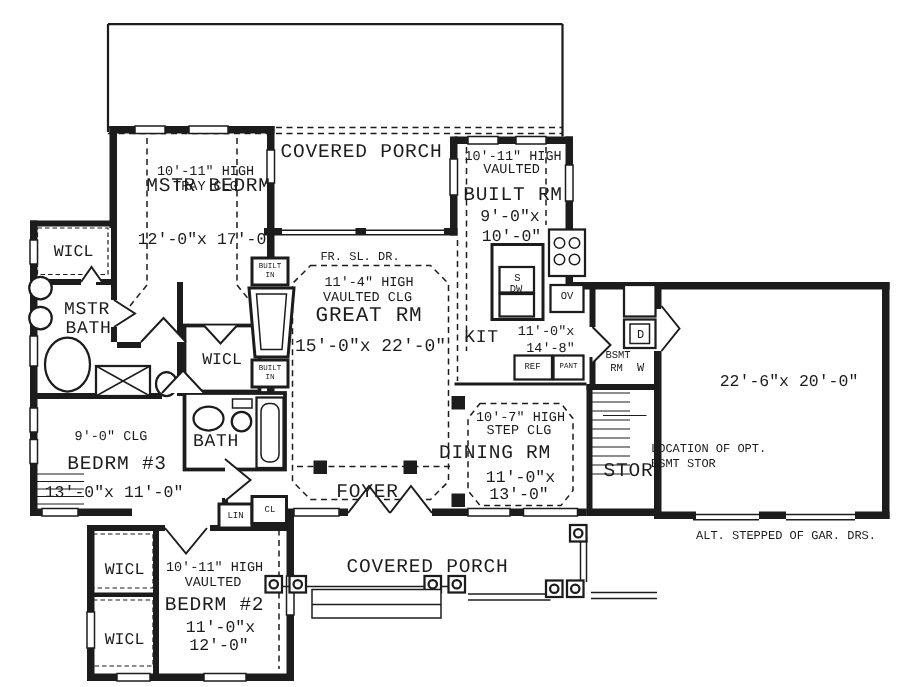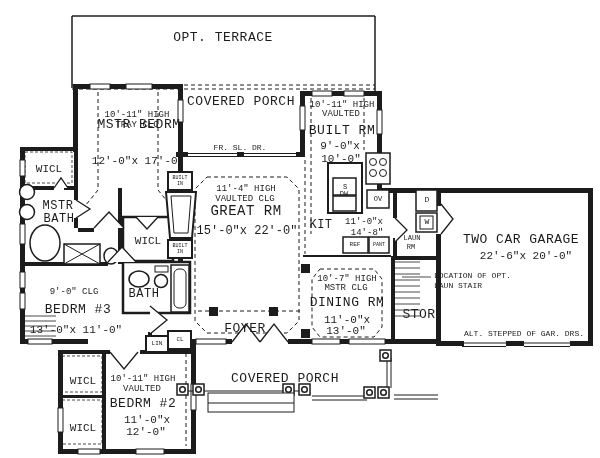--- a/index.html
+++ b/index.html
@@ -1,21 +1,21 @@
 <!DOCTYPE html>
 <html><head>
 <meta charset="utf-8">
 <style>
   html,body{margin:0;padding:0;background:#fff;}
   .stage{position:relative;width:600px;height:458px;background:#ffffff;overflow:hidden;
          font-family:"Liberation Mono","DejaVu Sans Mono",monospace;color:#1c1c1c;}
   svg{position:absolute;left:0;top:0;}
   .lbl{position:absolute;transform:translate(-50%,-50%);white-space:nowrap;line-height:1;z-index:5;}
   .la{transform:translate(0,-50%);}
-  .s5{font-size:5px;}.s6{font-size:6px;}.s7{font-size:7px;}.s8{font-size:8px;}
+  .s5{font-size:5px;}.s6{font-size:6px;}.s7{font-size:7px;}.s8{font-size:8px;margin-top:24px;}
   .s9{font-size:9px;}.s11{font-size:11px;}.s12{font-size:12px;}
   .s13{font-size:13px;}.s14{font-size:14px;}
   .nm{letter-spacing:0.5px;}
 </style>
 </head>
 <body>
 
 <div class="stage">
 
 <svg width="600" height="458" viewBox="0 0 600 458">
@@ -252,21 +252,20 @@
       <rect x="380" y="350" width="11" height="11"></rect>
           <circle cx="385.5" cy="355.5" r="2.8"></circle>
     </g>
     <rect x="208" y="393" width="86" height="19" stroke-width="1"></rect>
     <line x1="208" y1="403" x2="294" y2="403" stroke-width="1"></line>
 
     <line x1="303" y1="256" x2="391" y2="256" stroke-width="2"></line>
   </g>
 </svg>
 
-<div class="lbl s13 nm" style="left:223px;top:37px">OPT. TERRACE</div>
 <div class="lbl s13 nm" style="left:241px;top:101px">COVERED PORCH</div>
 
 <div class="lbl s9" style="left:137px;top:115px">10'-11" HIGH</div>
 <div class="lbl s9" style="left:137px;top:125px">TRAY CLG</div>
 <div class="lbl s13 nm" style="left:139px;top:124px">MSTR BEDRM</div>
 <div class="lbl s11" style="left:138px;top:161px">12'-0"x 17'-0"</div>
 
 <div class="lbl s9" style="left:342px;top:105px">10'-11" HIGH</div>
 <div class="lbl s9" style="left:341px;top:114px">VAULTED</div>
 <div class="lbl s13 nm" style="left:342px;top:130px">BUILT RM</div>
@@ -276,35 +275,34 @@
 <div class="lbl s8" style="left:240px;top:148px">FR. SL. DR.</div>
 <div class="lbl s9" style="left:246px;top:189px">11'-4" HIGH</div>
 <div class="lbl s9" style="left:245px;top:199px">VAULTED CLG</div>
 <div class="lbl s14 nm" style="left:246px;top:211px">GREAT RM</div>
 <div class="lbl s12" style="left:247px;top:231px">15'-0"x 22'-0"</div>
 
 <div class="lbl s12 nm" style="left:321px;top:225px">KIT</div>
 <div class="lbl s9" style="left:364px;top:222px">11'-0"x</div>
 <div class="lbl s9" style="left:367px;top:233px">14'-8"</div>
 
-<div class="lbl s7" style="left:412px;top:238px">LAUN</div>
+<div class="lbl s7" style="left:412px;top:238px">BSMT</div>
 <div class="lbl s7" style="left:411px;top:247px">RM</div>
 
-<div class="lbl s13 nm" style="left:521px;top:239px">TWO CAR GARAGE</div>
 <div class="lbl s11" style="left:526px;top:256px">22'-6"x 20'-0"</div>
 
 <div class="lbl s8 la" style="left:434px;top:276px">LOCATION OF OPT.</div>
-<div class="lbl s8 la" style="left:434px;top:286px">LAUN STAIR</div>
+<div class="lbl s8 la" style="left:434px;top:286px">BSMT STOR</div>
 
 <div class="lbl s13 nm" style="left:419px;top:314px">STOR</div>
 <div class="lbl s8" style="left:524px;top:334px">ALT. STEPPED OF GAR. DRS.</div>
 
 <div class="lbl s9" style="left:347px;top:279px">10'-7" HIGH</div>
-<div class="lbl s9" style="left:346px;top:288px">MSTR CLG</div>
-<div class="lbl s13 nm" style="left:347px;top:302px">DINING RM</div>
+<div class="lbl s9" style="left:346px;top:288px">STEP CLG</div>
+<div class="lbl s13 nm" style="left:330px;top:302px">DINING RM</div>
 <div class="lbl s11" style="left:347px;top:320px">11'-0"x</div>
 <div class="lbl s11" style="left:346px;top:331px">13'-0"</div>
 
 <div class="lbl s13 nm" style="left:245px;top:328px">FOYER</div>
 
 <div class="lbl s9" style="left:74px;top:292px">9'-0" CLG</div>
 <div class="lbl s13 nm" style="left:78px;top:309px">BEDRM #3</div>
 <div class="lbl s11" style="left:76px;top:330px">13'-0"x 11'-0"</div>
 
 <div class="lbl s12 nm" style="left:144px;top:294px">BATH</div>

